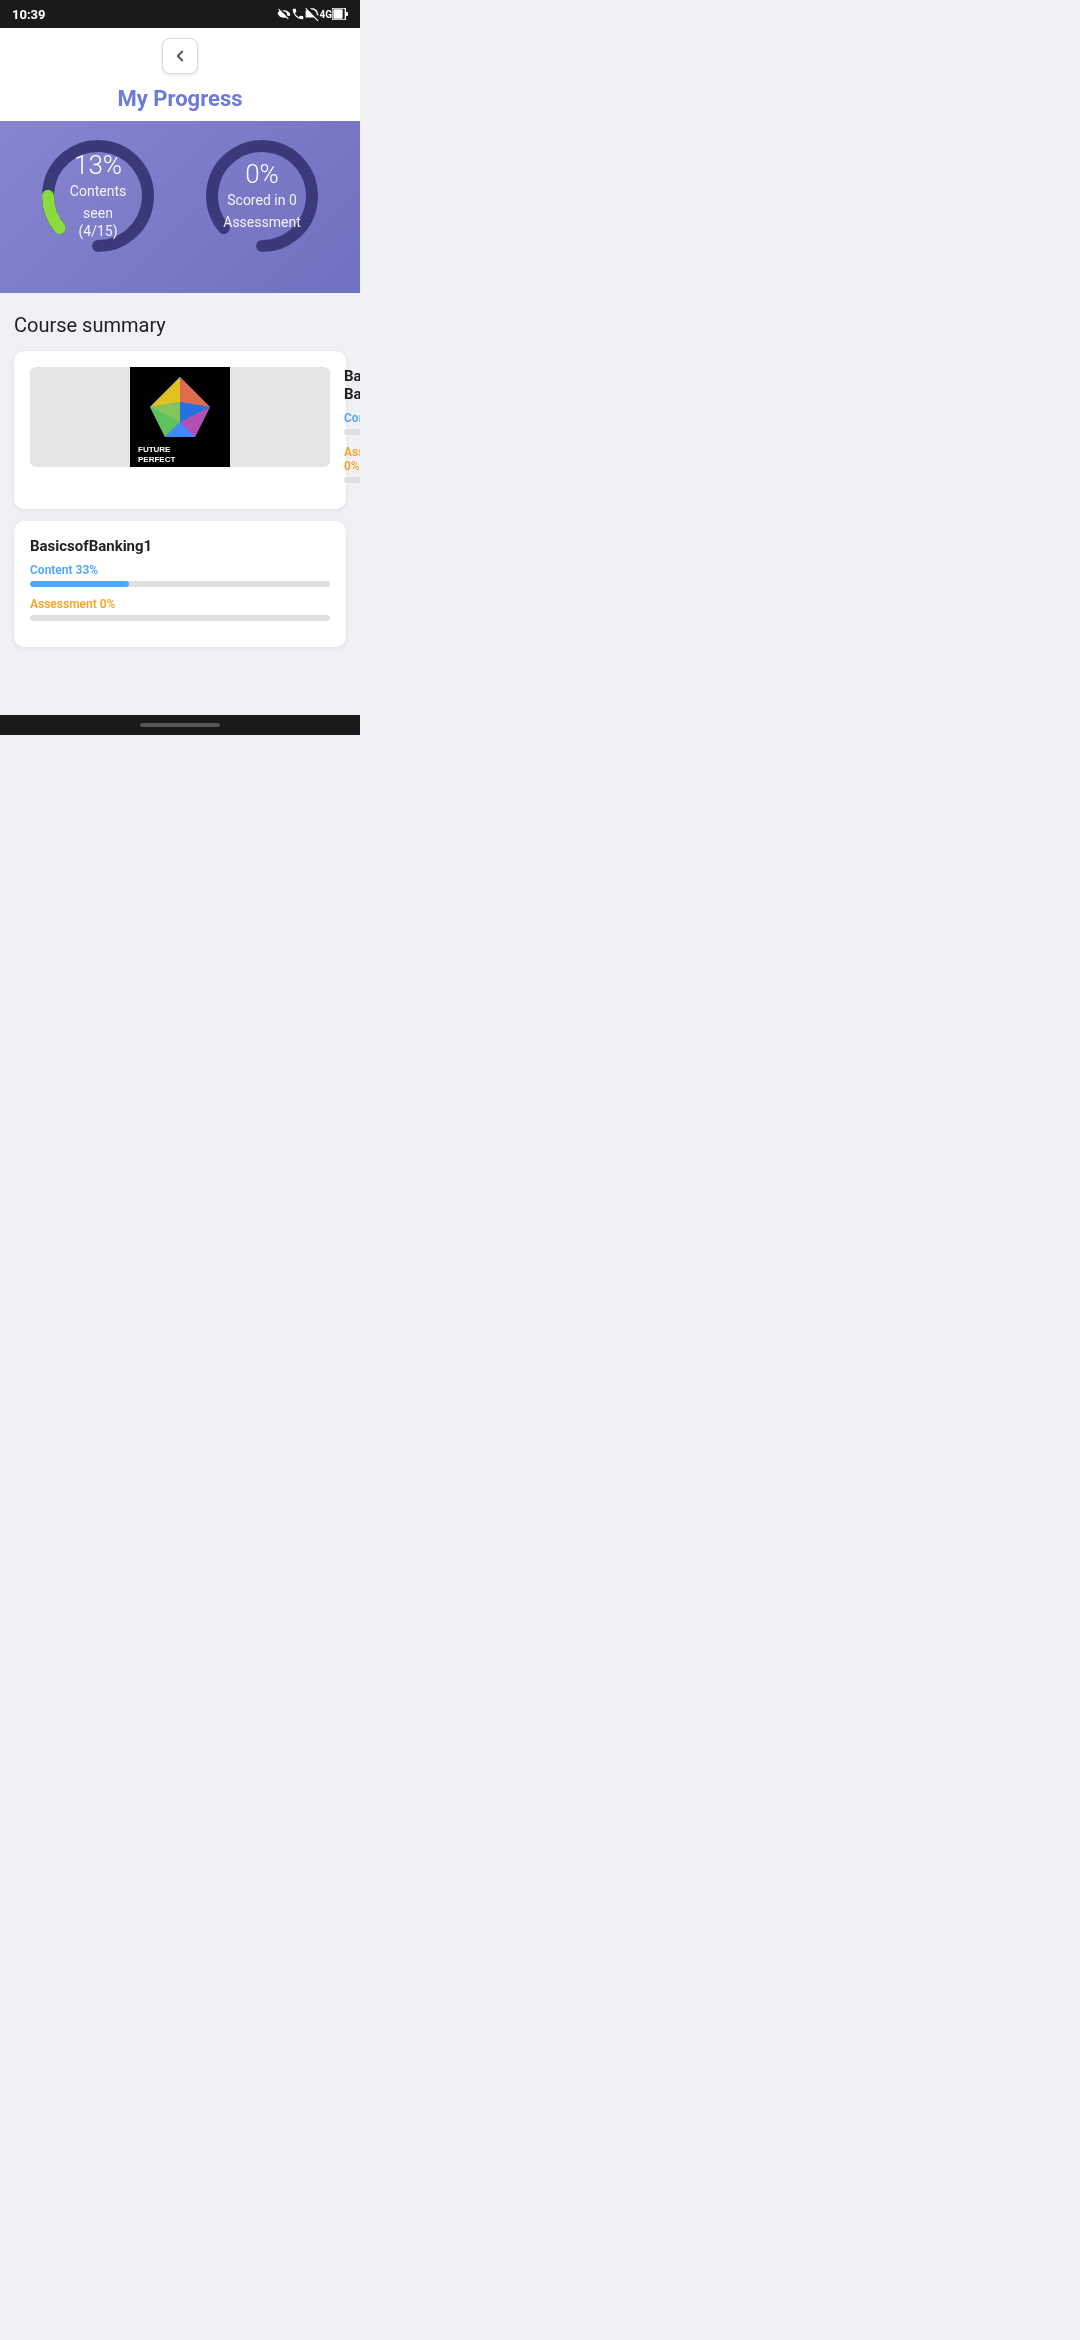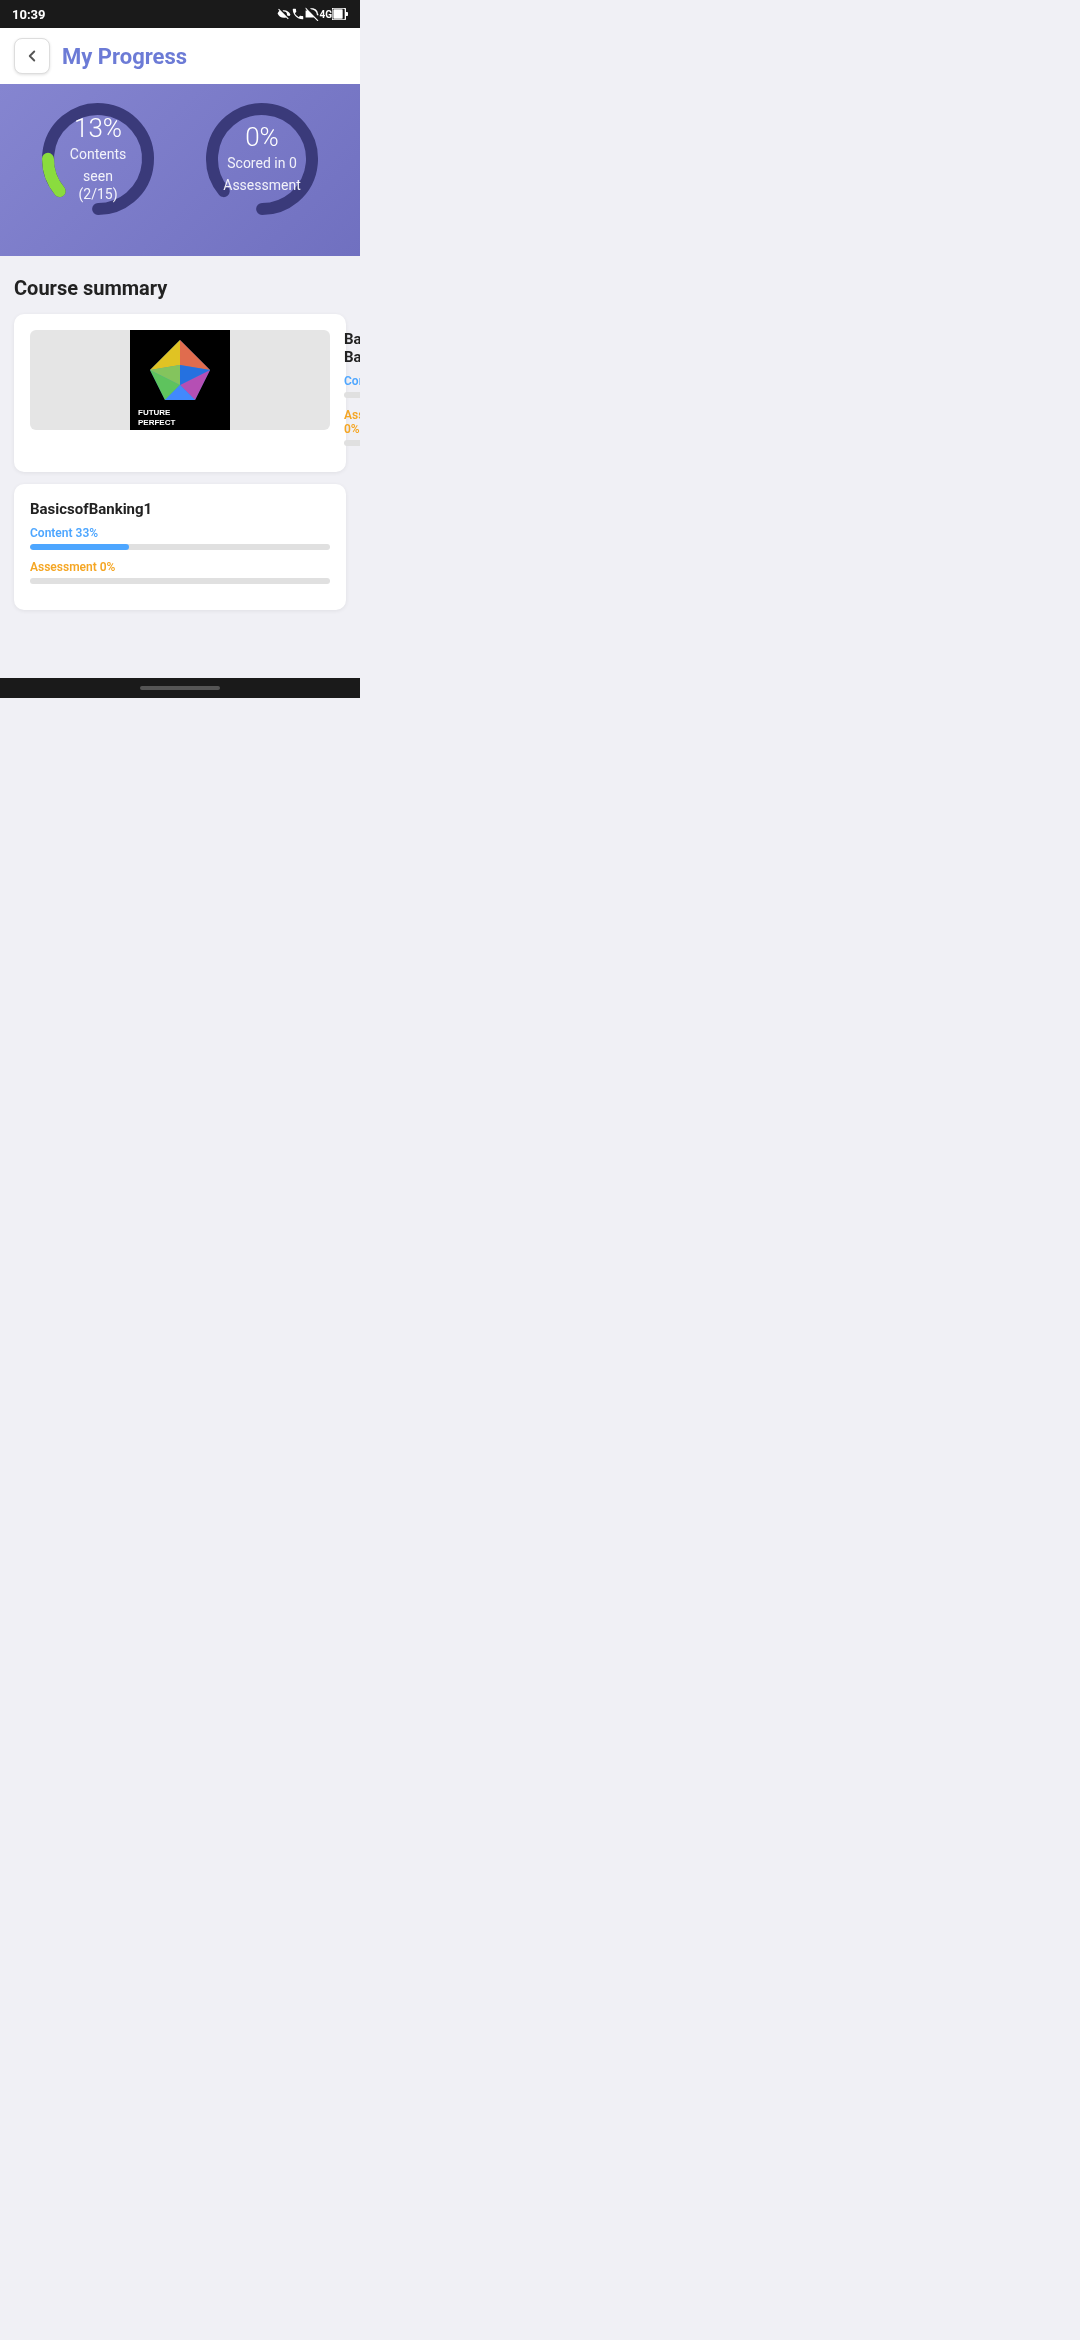--- a/index.html
+++ b/index.html
@@ -30,20 +30,21 @@
     .status-icons { display: flex; align-items: center; font-size: 10px; }
 
     
     .header {
       background: #fff;
       display: flex;
       align-items: center;
       padding: 10px 14px;
       gap: 12px;
       box-shadow: 0 1px 3px rgba(0,0,0,0.08);
+      flex-direction: column;
     }
     .back-btn {
       background: #fff;
       border: 1px solid #ddd;
       border-radius: 8px;
       width: 36px;
       height: 36px;
       display: flex;
       align-items: center;
       justify-content: center;
@@ -117,21 +118,21 @@
       margin-top: 4px;
     }
 
     
     .content-area {
       background: #f0f0f5;
       padding: 20px 14px 16px;
     }
     .section-title {
       font-size: 20px;
-      font-weight: 700;
+      font-weight: 400;
       color: #222;
       margin-bottom: 14px;
     }
 
     
     .course-card {
       background: #fff;
       border-radius: 10px;
       padding: 16px;
       display: flex;
@@ -254,21 +255,21 @@
     <div class="circle-container">
       <svg viewBox="0 0 130 130">
 
         <circle class="circle-bg" cx="65" cy="65" r="50" stroke-dasharray="270 314" stroke-dashoffset="0"></circle>
 
         <circle class="circle-progress-green" cx="65" cy="65" r="50" stroke-dasharray="35 279" stroke-dashoffset="0"></circle>
       </svg>
       <div class="circle-inner">
         <div class="circle-percent">13%</div>
         <div class="circle-label">Contents</div>
-        <div class="circle-label">seen (2/15)</div>
+        <div class="circle-label">seen (4/15)</div>
       </div>
     </div>
   </div>
 
   <div class="circle-wrap">
     <div class="circle-container">
       <svg viewBox="0 0 130 130">
 
         <circle class="circle-bg" cx="65" cy="65" r="50" stroke-dasharray="270 314" stroke-dashoffset="0"></circle>
 

